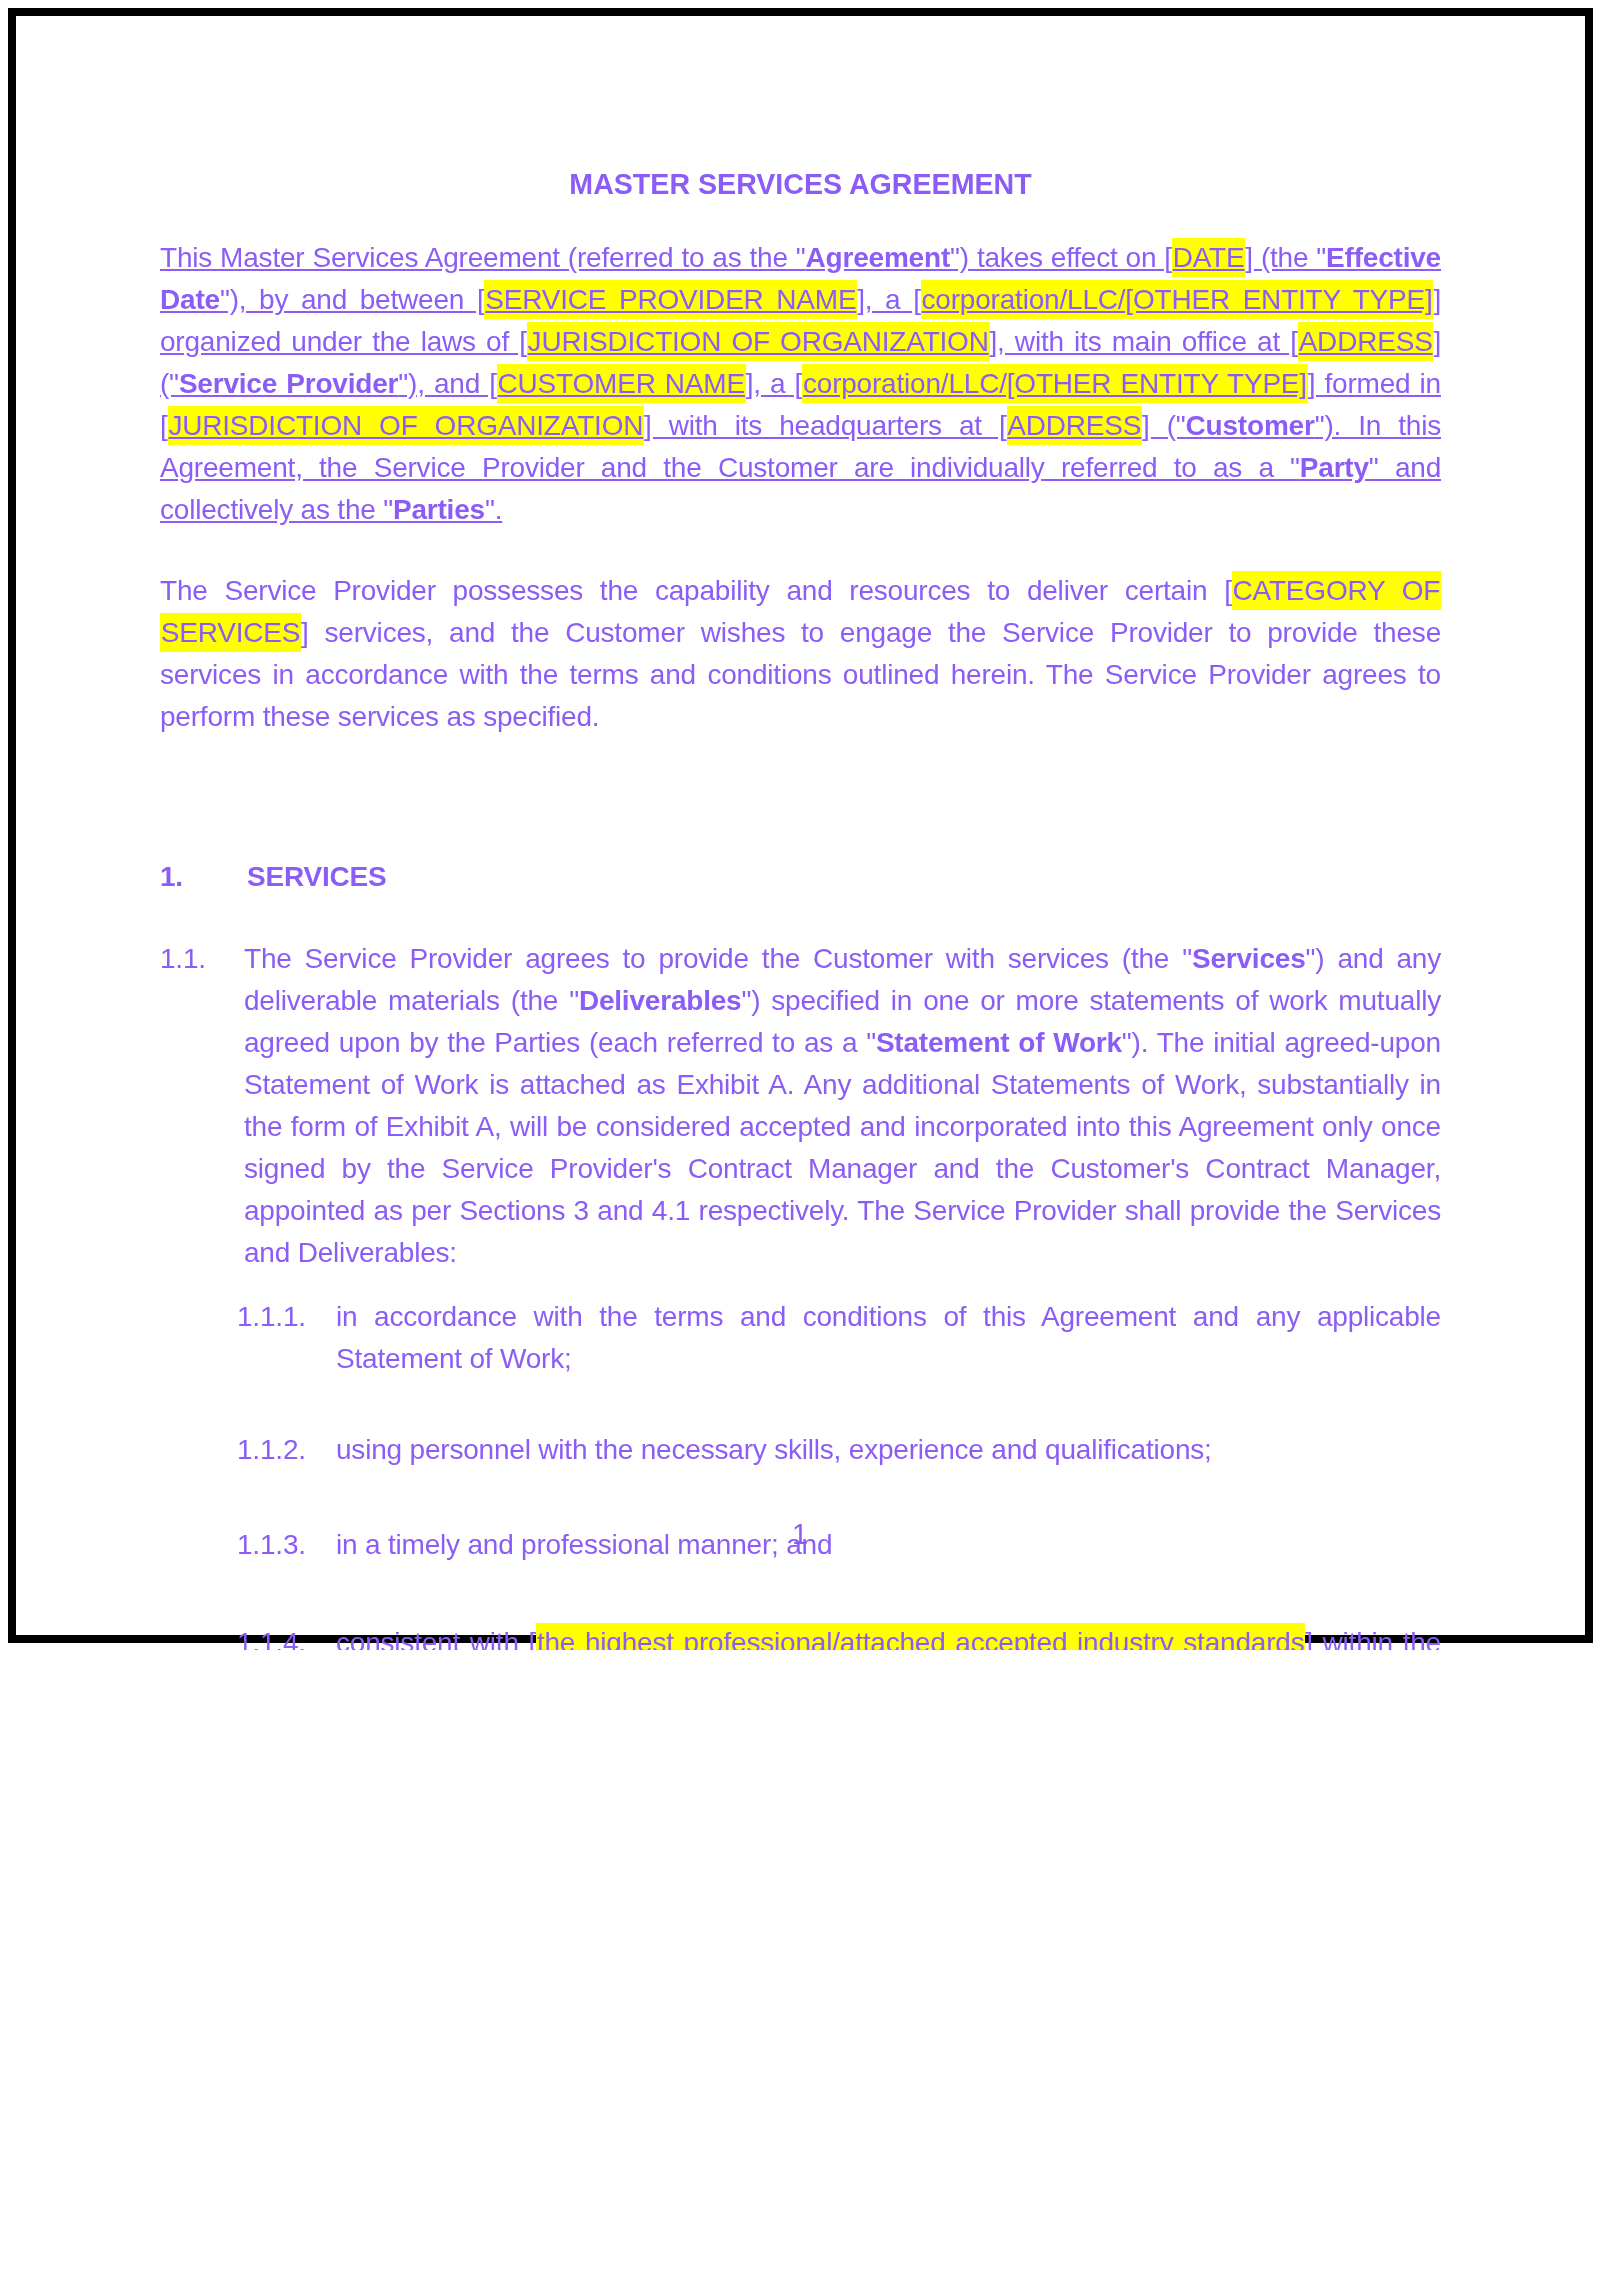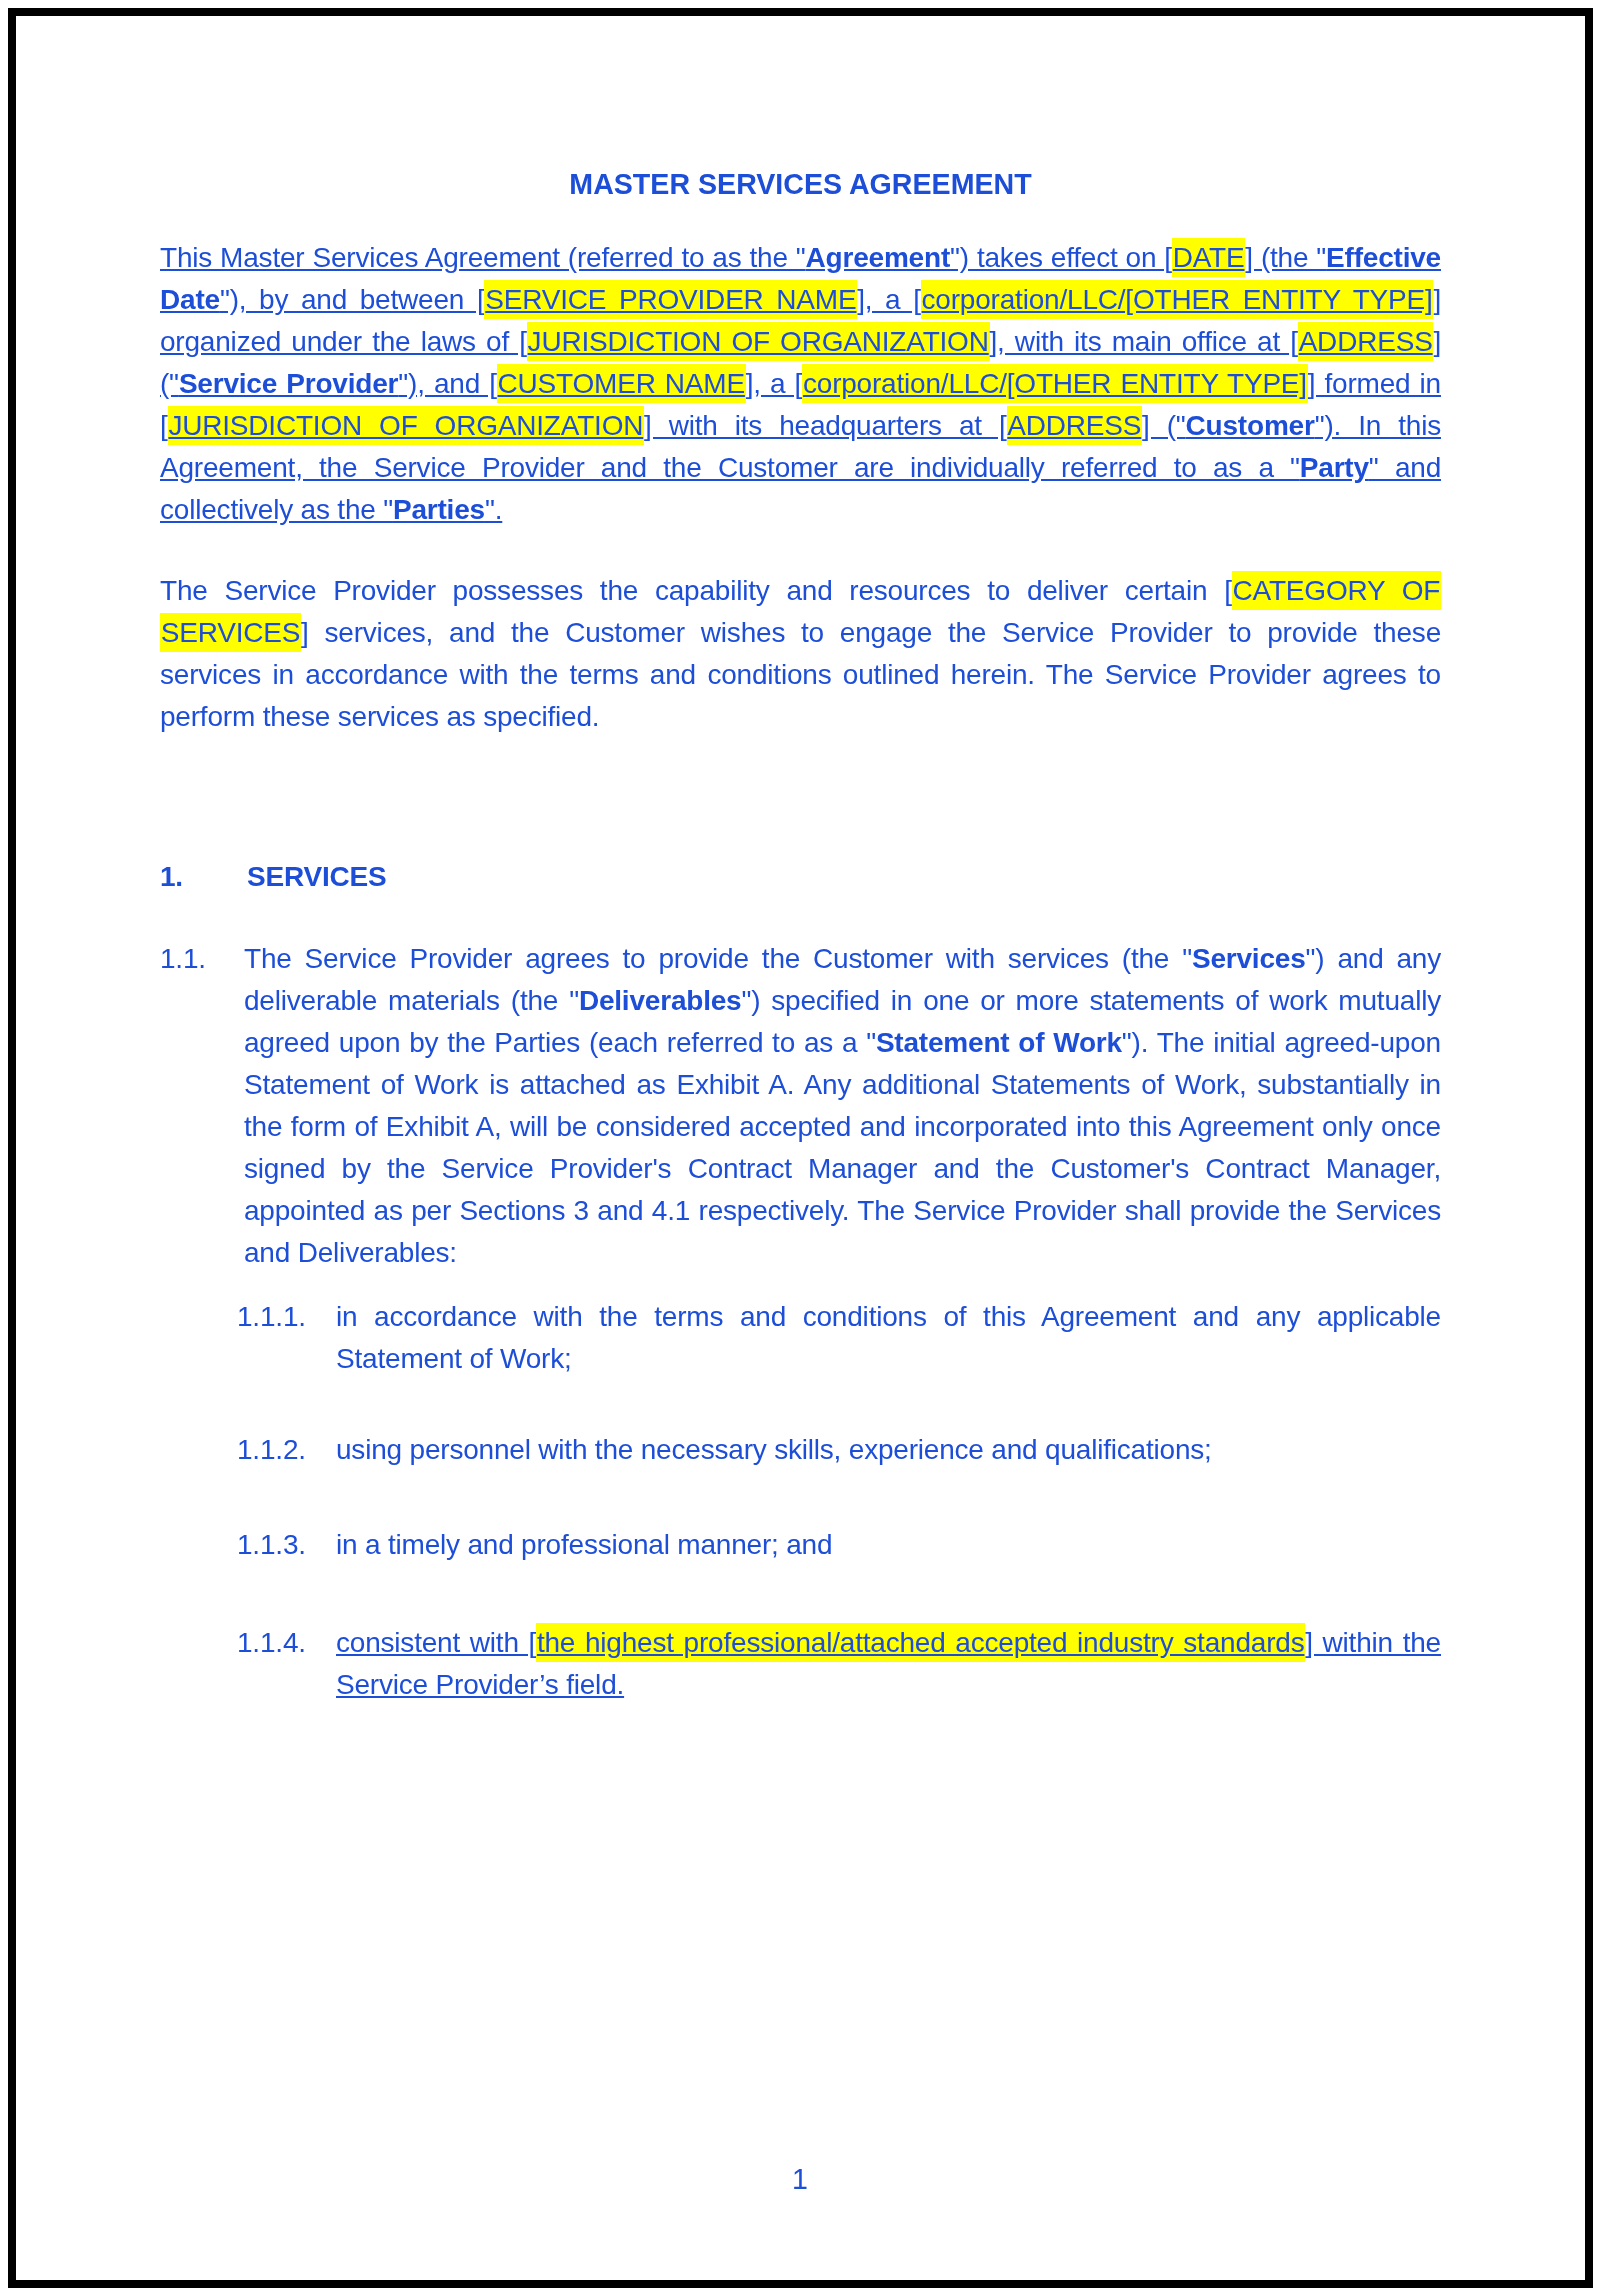--- a/index.html
+++ b/index.html
@@ -1,21 +1,21 @@
 <!DOCTYPE html>
 <html style="--hl: #ffff00;font-size:13.4px"><head>
 <meta charset="utf-8">
 <style>
   * { margin:0; padding:0; box-sizing:border-box; }
   html, body { background:#ffffff; }
   .page {
     position:relative;
-    width:1600px; height:2295px;
+    width:1600px; height:1650px;
     background:#ffffff;
-    color:#1d4ed8;
+    color:#8b5cf6;
     font-family:"Liberation Sans", sans-serif;
     overflow:hidden;
   }
   .frame {
     position:absolute;
     top:8.4px; left:8.4px; right:6.7px; bottom:6.7px;
     border:8.4px solid #000000;
     pointer-events:none;
   }
   .content {

